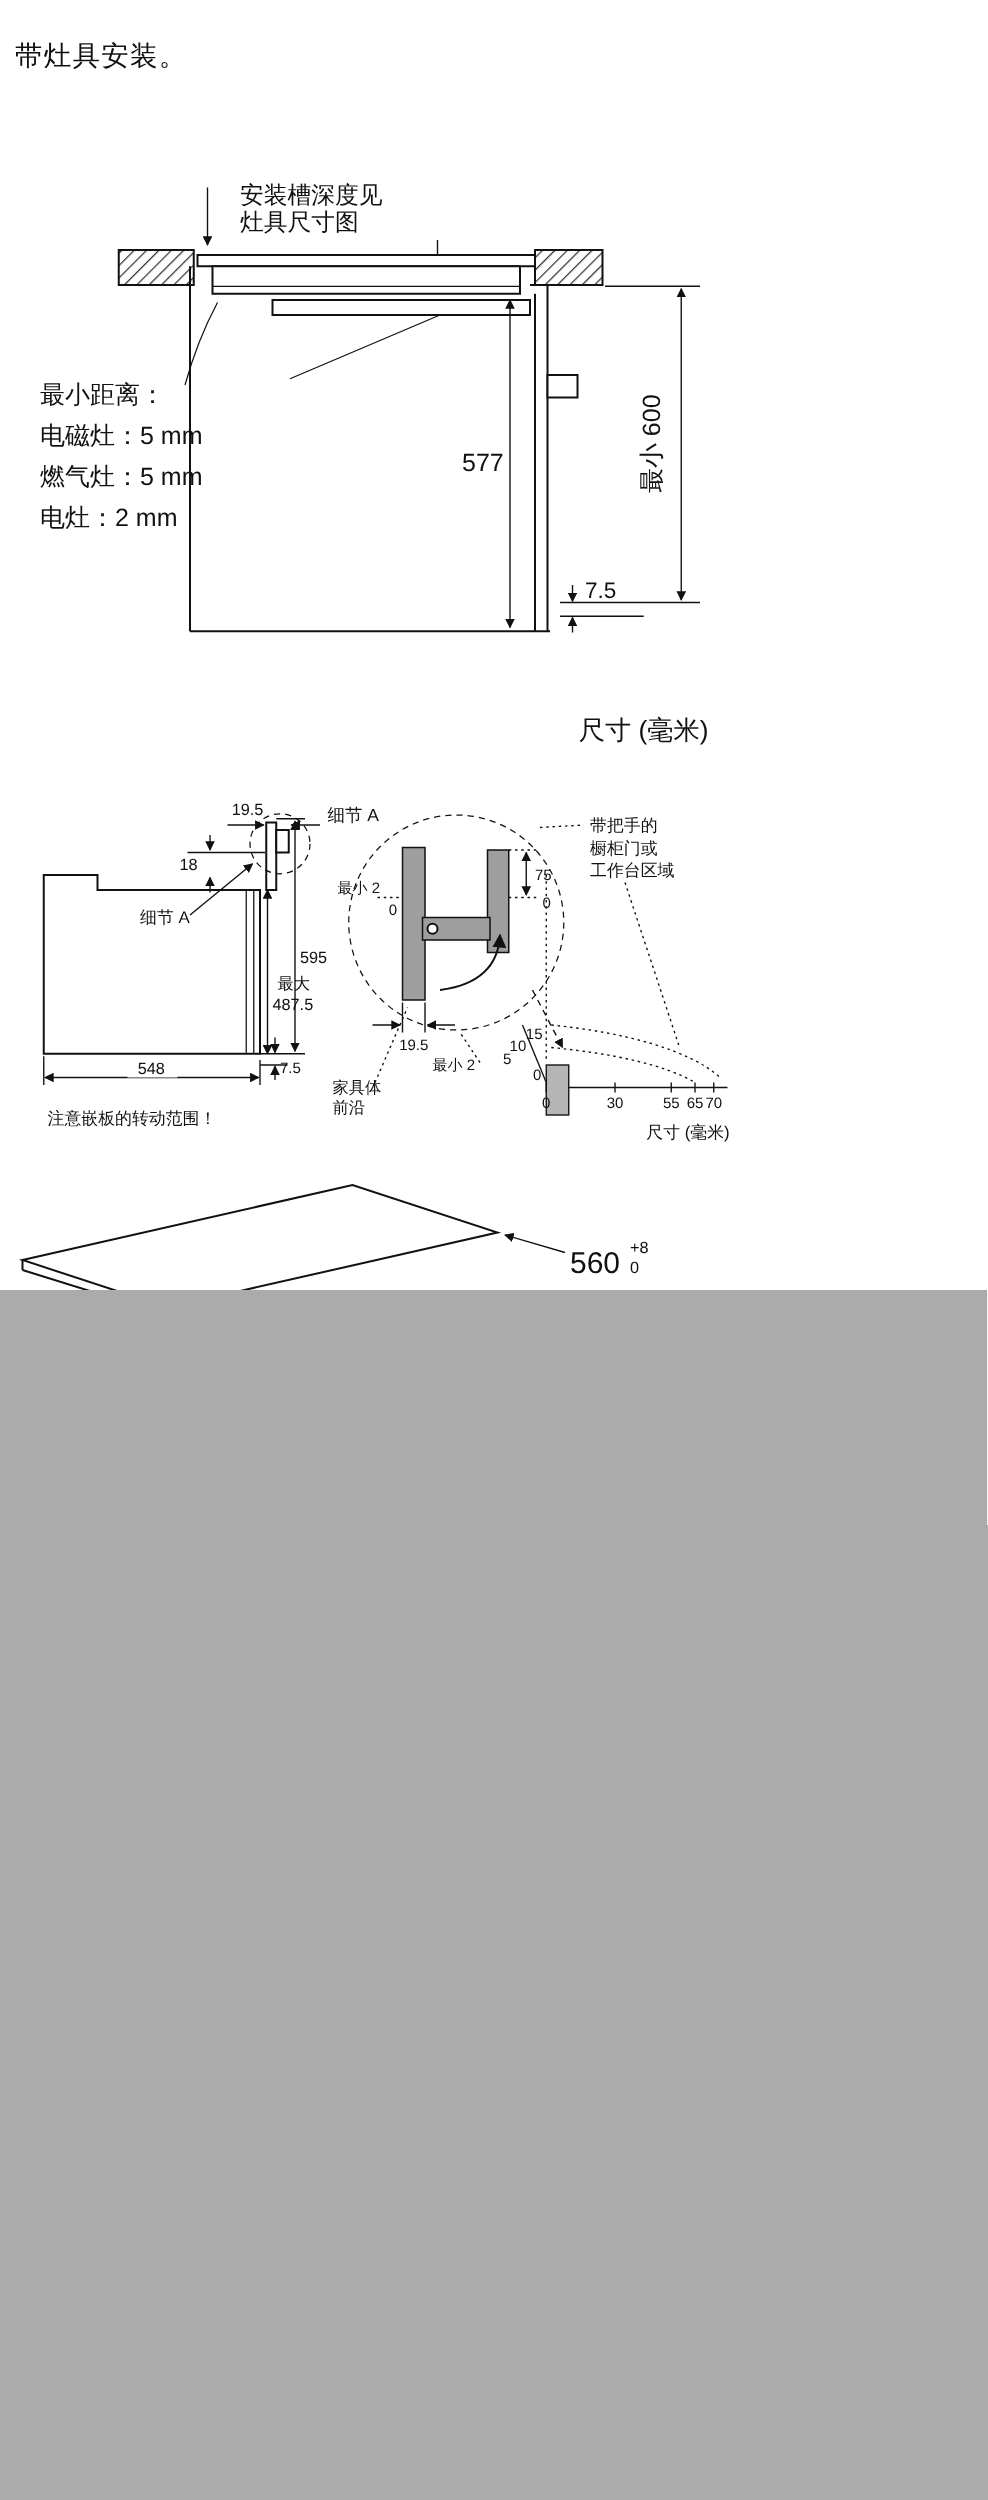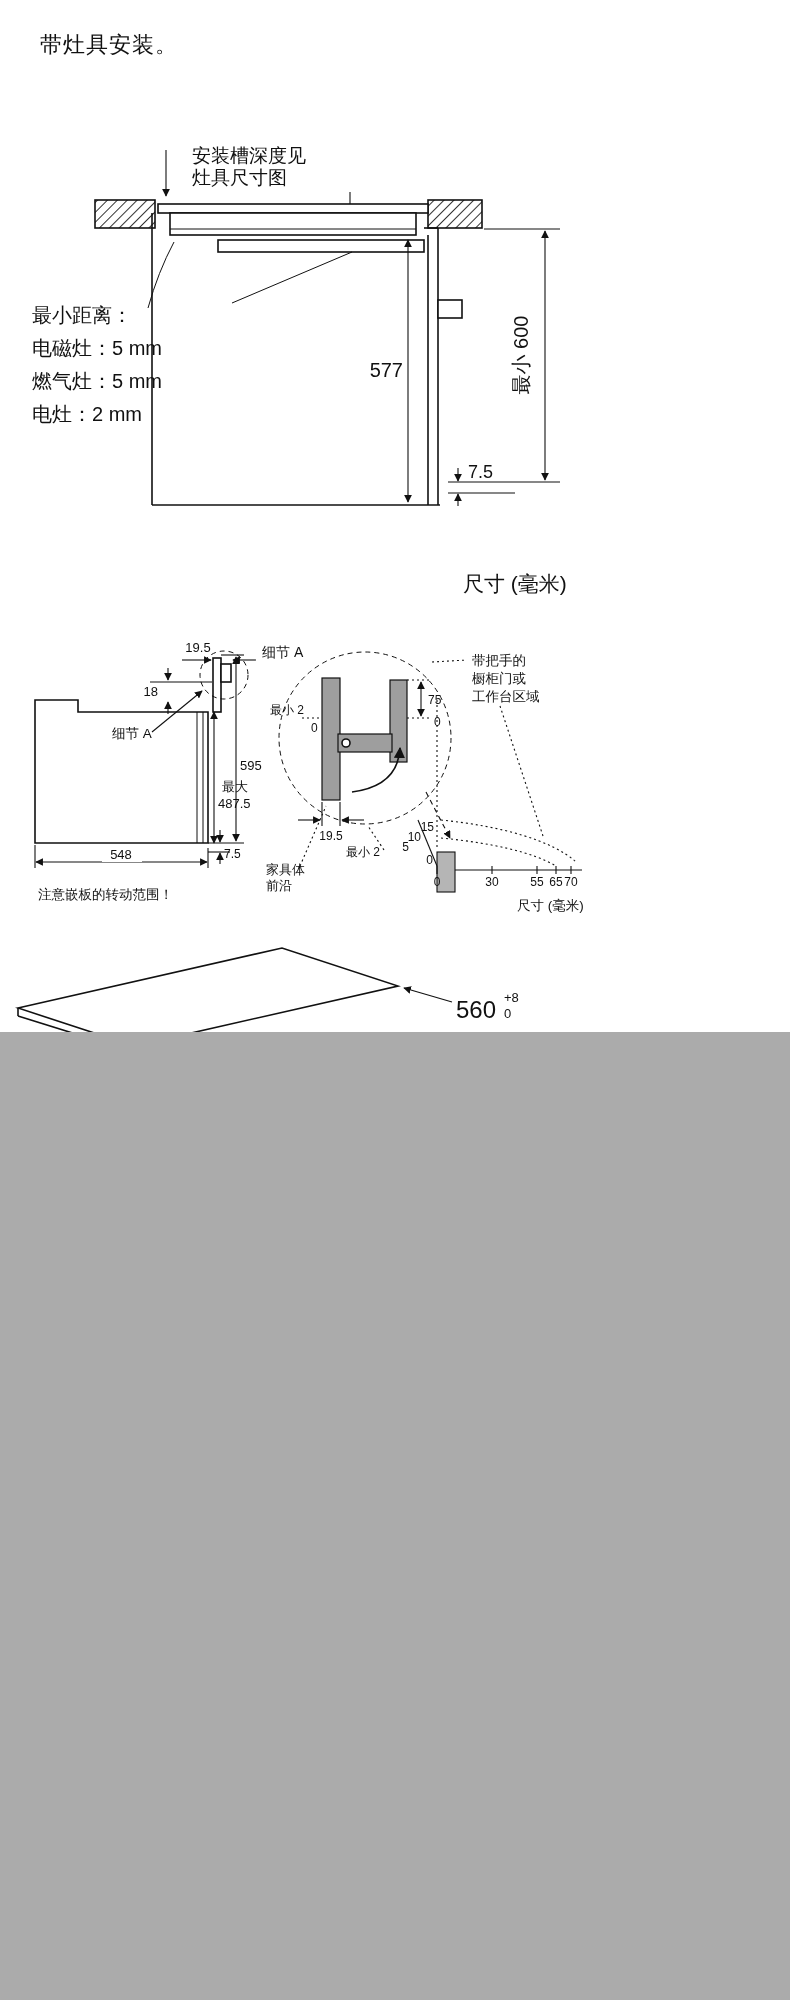--- a/index.html
+++ b/index.html
@@ -1,21 +1,21 @@
 <!DOCTYPE html>
 <html><head>
 <meta charset="utf-8">
 <style>
   html,body{margin:0;padding:0;background:#fff;}
   .page{
     position:relative;width:790px;height:2000px;background:#ffffff;overflow:hidden;
     font-family:"Liberation Sans","DejaVu Sans",sans-serif;color:#111;
   }
   .abs{position:absolute;}
-  .heading{left:40px;top:30px;font-size:22px;letter-spacing:1px;}
+  .heading{left:12px;top:30px;font-size:22px;letter-spacing:1px;}
   .units-label-1{left:463px;top:570px;font-size:21px;}
   svg{position:absolute;overflow:hidden;}
   svg text{fill:#111;font-family:"Liberation Sans","DejaVu Sans",sans-serif;}
   .gray-block{left:0;top:1032px;width:790px;height:968px;background:#ababab;}
   .ln{stroke:#111;stroke-width:1.6;fill:none;}
   .thin{stroke:#111;stroke-width:1;fill:none;}
   .dim{stroke:#111;stroke-width:1.1;fill:none;}
   .dash{stroke-dasharray:5,4;}
   .dot{stroke-dasharray:2,3;}
   .wh{fill:#ffffff;stroke:#111;stroke-width:1.6;}

